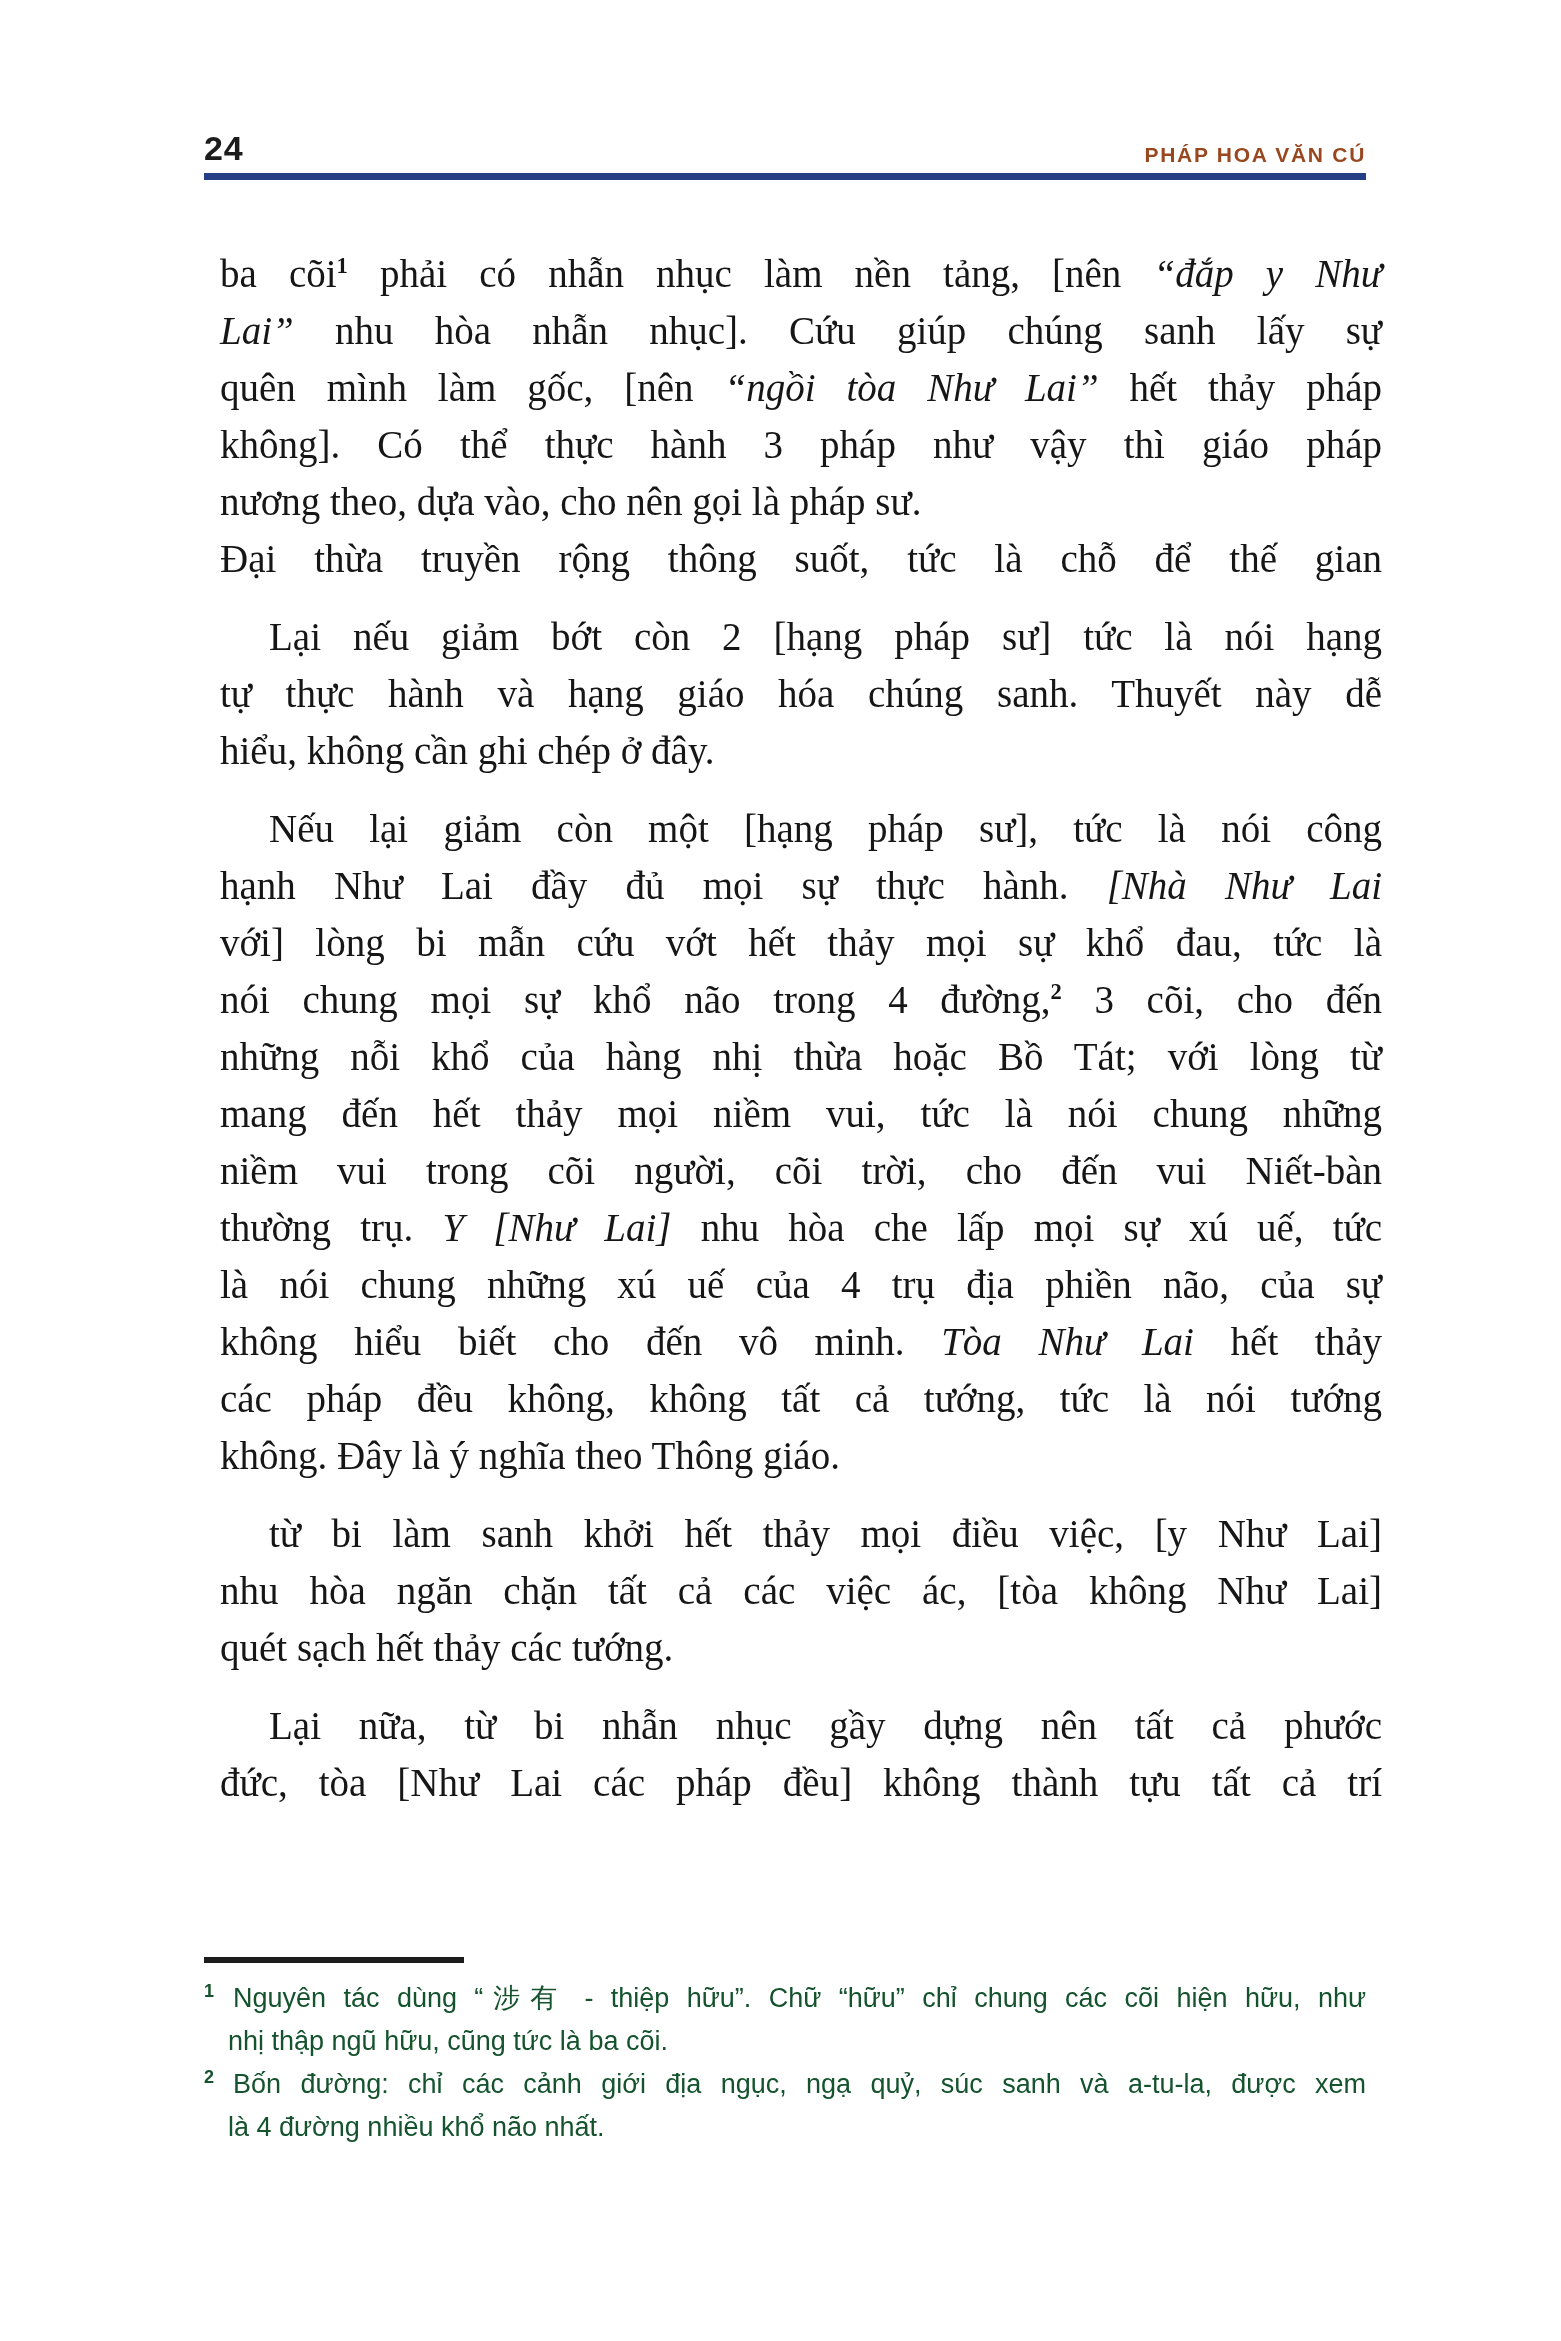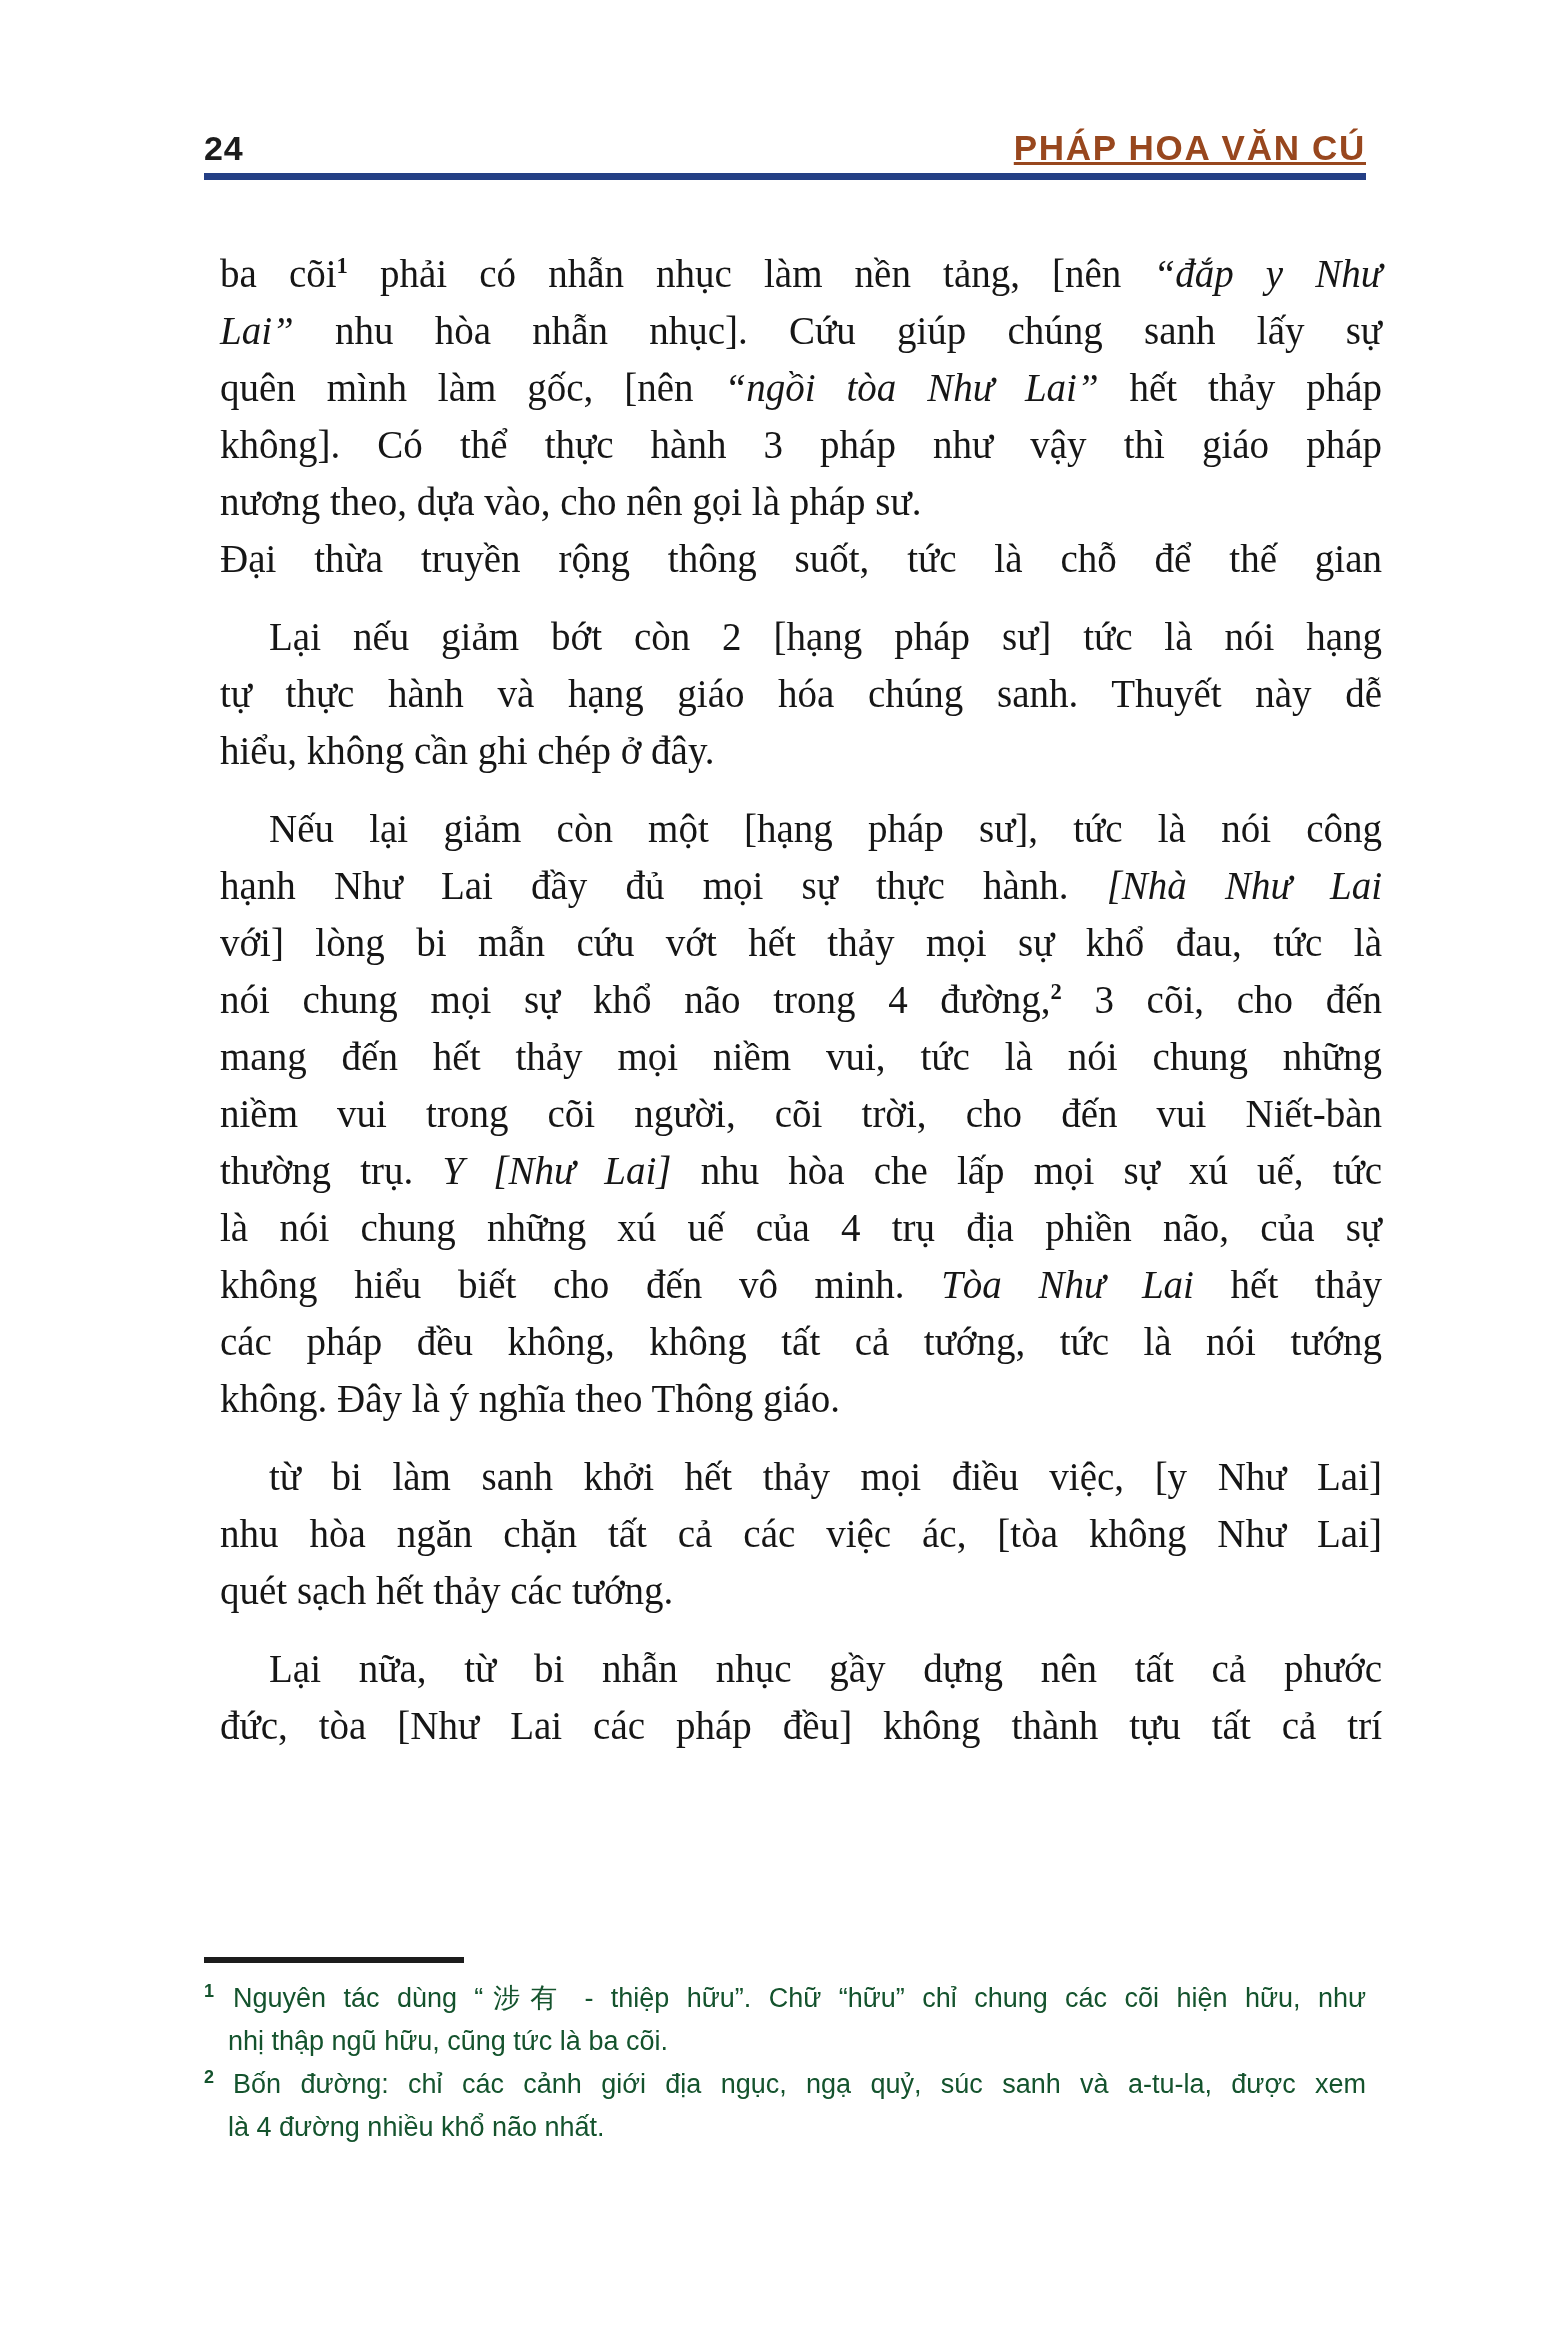--- a/index.html
+++ b/index.html
@@ -30,25 +30,24 @@
     font-family: "Liberation Sans", sans-serif;
     font-weight: bold;
     font-size: 34px;
     letter-spacing: 0.9px;
     color: #1c1c1c;
     line-height: 1;
   }
   .running-title {
     font-family: "Liberation Sans", sans-serif;
     font-weight: bold;
-    font-size: 35px;
+    font-size: 21px;
     letter-spacing: 1.7px;
     color: var(--title-color);
     line-height: 1;
-    text-decoration: underline;
   }
   .header-rule {
     position: absolute;
     left: 204px;
     width: 1162px;
     top: 173px;
     height: 7px;
     background: var(--rule-color);
   }
 
@@ -138,20 +137,21 @@
       <div class="para indent">
         <div class="line"><span>Lại nếu giảm bớt còn 2 [hạng pháp sư] tức là nói hạng</span></div>
         <div class="line"><span>tự thực hành và hạng giáo hóa chúng sanh. Thuyết này dễ</span></div>
         <div class="line last"><span>hiểu, không cần ghi chép ở đây.</span></div>
       </div>
       <div class="para indent">
         <div class="line"><span>Nếu lại giảm còn một [hạng pháp sư], tức là nói công</span></div>
         <div class="line"><span>hạnh Như Lai đầy đủ mọi sự thực hành. </span><span class="it">[Nhà Như Lai</span></div>
         <div class="line"><span>với] lòng bi mẫn cứu vớt hết thảy mọi sự khổ đau, tức là</span></div>
         <div class="line"><span>nói chung mọi sự khổ não trong 4 đường,</span><span class="sup">2</span><span> 3 cõi, cho đến</span></div>
+        <div class="line"><span>những nỗi khổ của hàng nhị thừa hoặc Bồ Tát; với lòng từ</span></div>
         <div class="line"><span>mang đến hết thảy mọi niềm vui, tức là nói chung những</span></div>
         <div class="line"><span>niềm vui trong cõi người, cõi trời, cho đến vui Niết-bàn</span></div>
         <div class="line"><span>thường trụ. </span><span class="it">Y [Như Lai]</span><span> nhu hòa che lấp mọi sự xú uế, tức</span></div>
         <div class="line"><span>là nói chung những xú uế của 4 trụ địa phiền não, của sự</span></div>
         <div class="line"><span>không hiểu biết cho đến vô minh. </span><span class="it">Tòa Như Lai</span><span> hết thảy</span></div>
         <div class="line"><span>các pháp đều không, không tất cả tướng, tức là nói tướng</span></div>
         <div class="line last"><span>không. Đây là ý nghĩa theo Thông giáo.</span></div>
       </div>
       <div class="para indent">
         <div class="line"><span>từ bi làm sanh khởi hết thảy mọi điều việc, [y Như Lai]</span></div>

